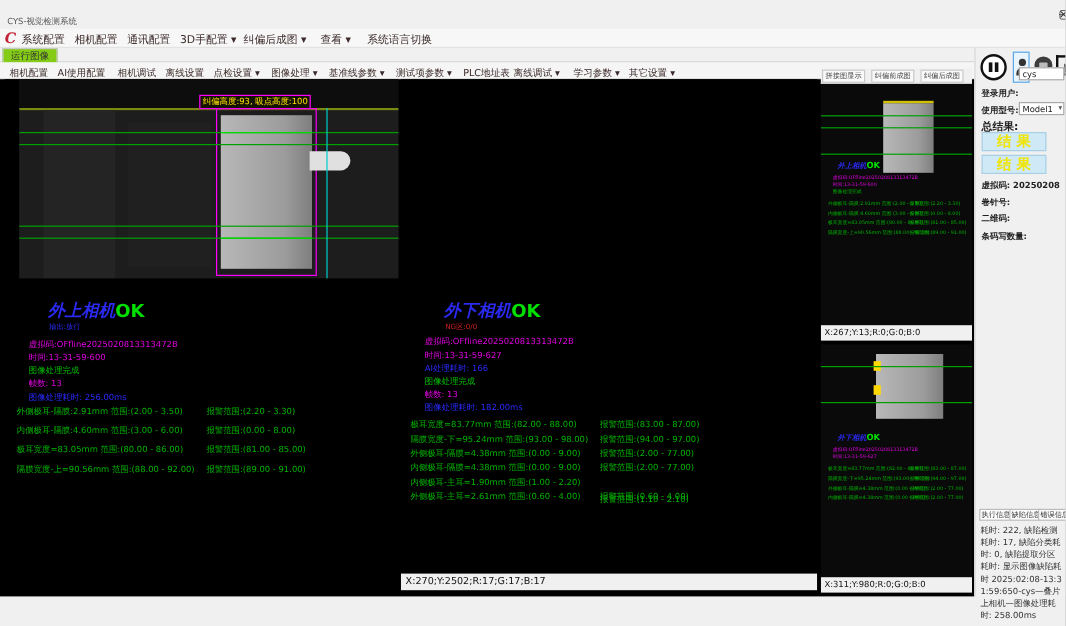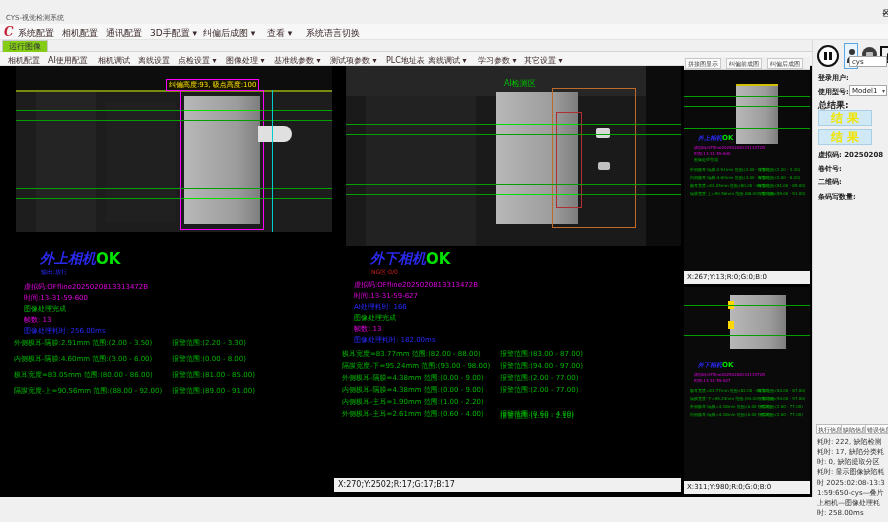--- a/index.html
+++ b/index.html
@@ -154,39 +154,20 @@
     <div class="ovl meas" style="left:168px;top:272px">报警范围:(2.20 - 3.30)</div>
     <div class="ovl meas" style="left:10px;top:288px">内侧极耳-隔膜:4.60mm 范围:(3.00 - 6.00)</div>
     <div class="ovl meas" style="left:168px;top:288px">报警范围:(0.00 - 8.00)</div>
     <div class="ovl meas" style="left:10px;top:304px">极耳宽度=83.05mm 范围:(80.00 - 86.00)</div>
     <div class="ovl meas" style="left:168px;top:304px">报警范围:(81.00 - 85.00)</div>
     <div class="ovl meas" style="left:10px;top:320px">隔膜宽度-上=90.56mm 范围:(88.00 - 92.00)</div>
     <div class="ovl meas" style="left:168px;top:320px">报警范围:(89.00 - 91.00)</div>
   </div>
 
   <div class="panel" id="mid-panel">
-    <div class="video" id="mid-video" style="height:180px">
-      <div style="left:0;top:0;width:347px;height:30px;background:#262626"></div>
-      <div style="left:0;top:30px;width:347px;height:150px;background:#1a1a1a"></div>
-      <div style="left:20px;top:30px;width:110px;height:150px;background:#222"></div>
-      <div style="left:300px;top:0;width:47px;height:180px;background:#0c0c0c"></div>
-      <div class="cell" style="left:150px;top:26px;width:82px;height:132px"></div>
-      <div style="left:206px;top:22px;width:84px;height:140px;border:1px solid #c06a2a"></div>
-      <div style="left:210px;top:46px;width:26px;height:96px;border:1px solid #b03030"></div>
-      <div style="left:250px;top:62px;width:14px;height:10px;background:#d8d8d8;border-radius:2px"></div>
-      <div style="left:252px;top:96px;width:12px;height:8px;background:#c0c0c0;border-radius:2px"></div>
-      <div class="hline" style="top:58px"></div>
-      <div class="hline" style="top:68px"></div>
-      <div class="hline" style="top:118px"></div>
-      <div class="hline" style="top:128px"></div>
-      <div class="hline bright" style="left:150px;width:82px;top:58px"></div>
-      <div class="hline bright" style="left:150px;width:82px;top:128px"></div>
-      <div class="vline" style="left:342px;top:0;height:180px;width:2px;background:#8aa000"></div>
-      <div class="ovl g7" style="left:158px;top:12px;font-size:8px">AI检测区</div>
-    </div>
     <div class="ovl cam-title" style="left:36px;top:184px">
       <span style="position:static">外下相机</span><span class="cam-ok">OK</span>
     </div>
     <div class="ovl r6" style="left:37px;top:202px">NG区:0/0</div>
     <div class="ovl m7" style="left:20px;top:214px">虚拟码:OFfline2025020813313472B</div>
     <div class="ovl m7" style="left:20px;top:225px">时间:13-31-59-627</div>
     <div class="ovl b7" style="left:20px;top:236px">AI处理耗时: 166</div>
     <div class="ovl g7" style="left:20px;top:247px">图像处理完成</div>
     <div class="ovl m7" style="left:20px;top:258px">帧数: 13</div>
     <div class="ovl b7" style="left:20px;top:269px">图像处理耗时: 182.00ms</div>

